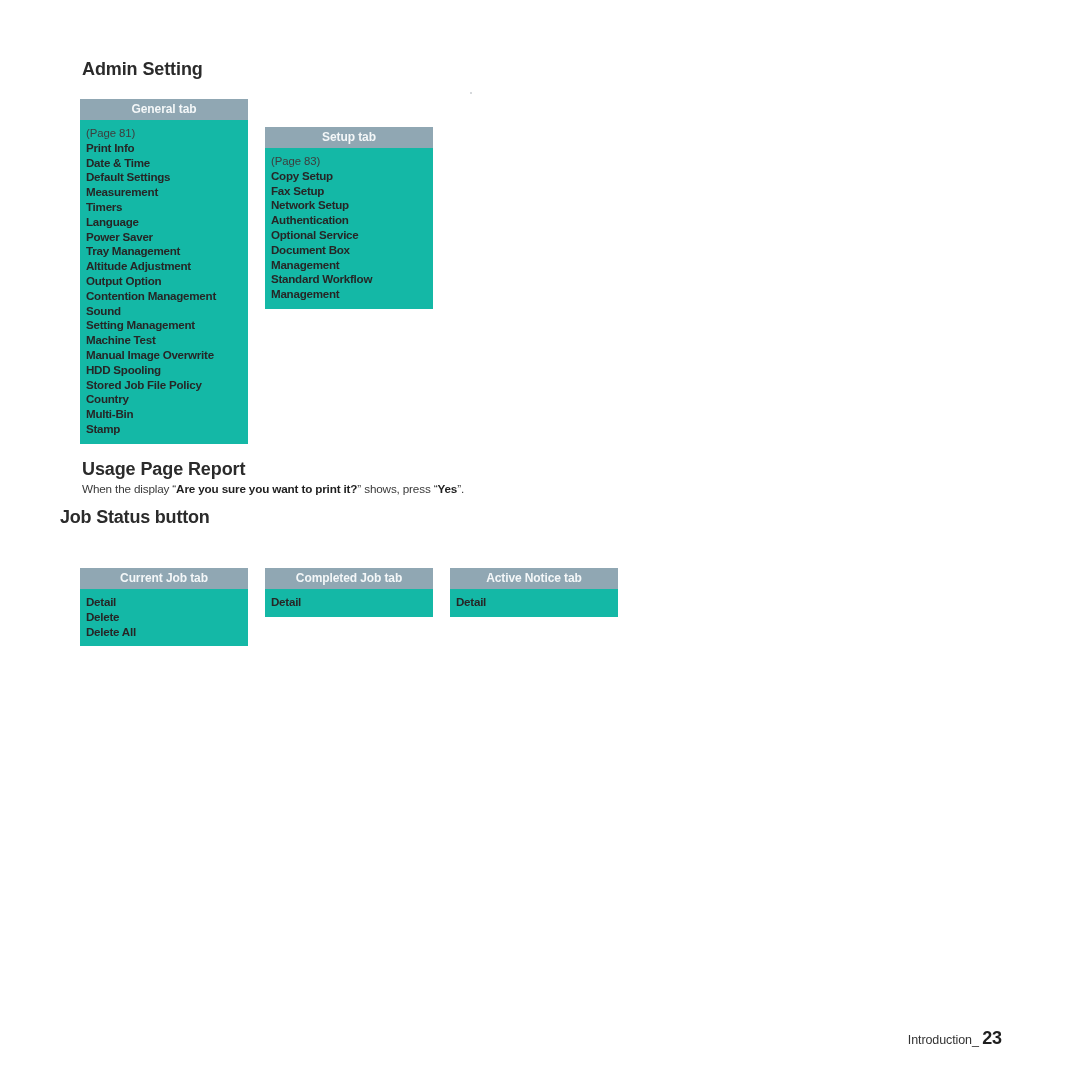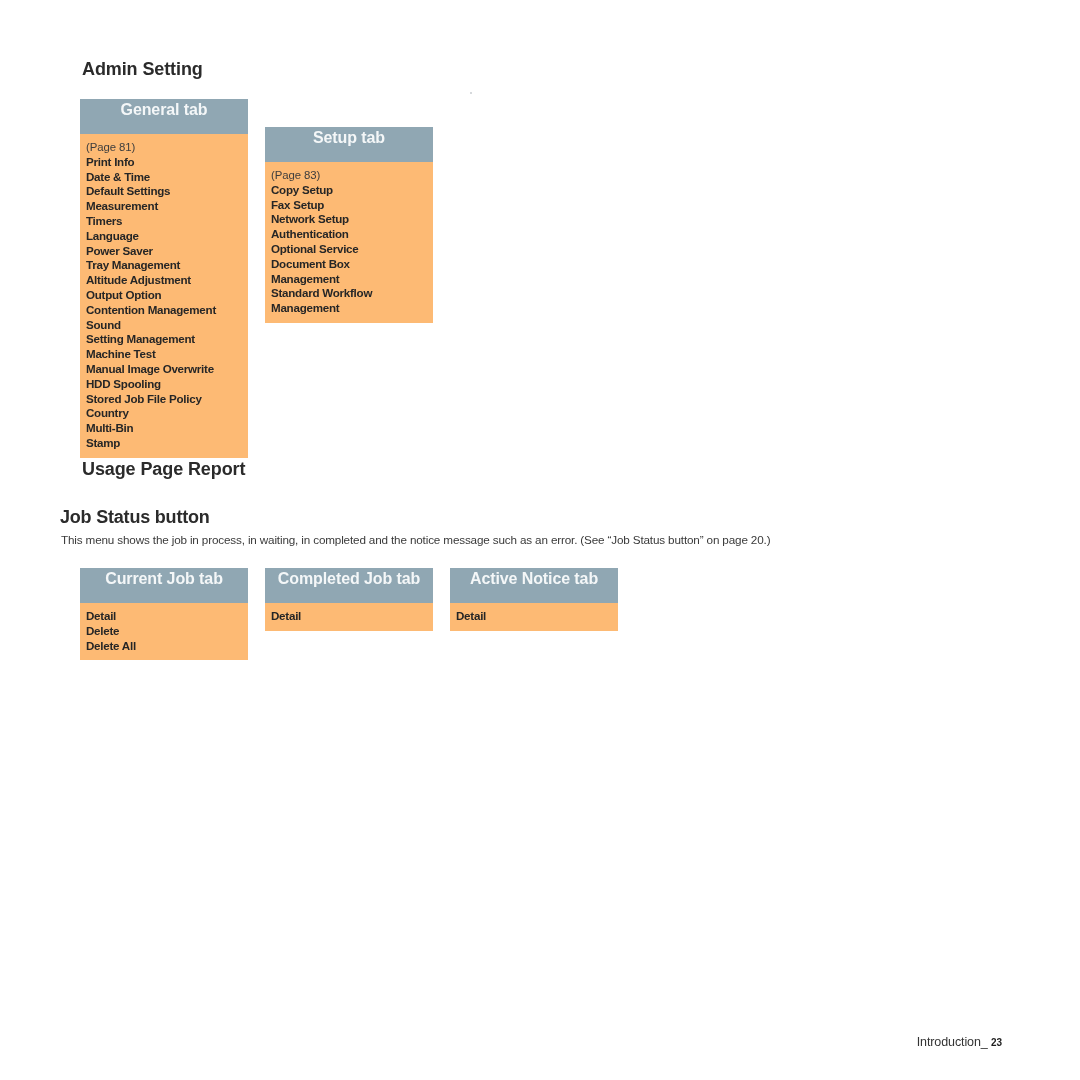--- a/index.html
+++ b/index.html
@@ -51,30 +51,30 @@
   .body-text b { font-weight: bold; color: #1f1f1f; }
 
   
   .tbl {
     position: absolute;
     width: 168px;
   }
   .tbl-head {
     background: #90a7b3;
     color: #f4f7f8;
-    font-size: 16px;
+    font-size: 12px;
     font-weight: bold;
     text-align: center;
-    height: 35px;
+    height: 21px;
     line-height: 21px;
     letter-spacing: -0.1px;
     overflow: hidden;
   }
   .tbl-body {
-    background: #fdba74;
+    background: #14b8a6;
     padding: 6px 2px 7px 6px;
   }
   .tbl-body .page-ref {
     font-size: 11.4px;
     font-weight: normal;
     color: #3d3d3d;
     line-height: 14.8px;
     letter-spacing: -0.1px;
     white-space: nowrap;
   }
@@ -92,21 +92,21 @@
     position: absolute;
     right: 78px;
     bottom: 31px;
     font-size: 12.5px;
     color: #333333;
     letter-spacing: -0.1px;
     white-space: nowrap;
   }
   .footer .pg {
     font-weight: bold;
-    font-size: 10px;
+    font-size: 18px;
     color: #1f1f1f;
   }
 
   
   .speck {
     position: absolute;
     width: 2px;
     height: 2px;
     background: #c9cdd0;
     border-radius: 50%;
@@ -160,24 +160,24 @@
       <div class="row">Document Box</div>
       <div class="row">Management</div>
       <div class="row">Standard Workflow</div>
       <div class="row">Management</div>
     </div>
   </div>
 
 
   <div class="h-sub" style="left:82px; top:459px;">Usage Page Report</div>
 
+  <div class="body-text" style="left:82px; top:481px;"><span>When the display “</span><b>Are you sure you want to print it?</b><span>” shows, press “</span><b>Yes</b><span>”.</span></div>
 
   <div class="h-main" style="left:60px; top:507px;">Job Status button</div>
 
-  <div class="body-text" style="left:61px; top:532px;">This menu shows the job in process, in waiting, in completed and the notice message such as an error. (See “Job Status button” on page 20.)</div>
 
   <div class="tbl" style="left:80px; top:568px;">
     <div class="tbl-head">Current Job tab</div>
     <div class="tbl-body">
       <div class="row">Detail</div>
       <div class="row">Delete</div>
       <div class="row">Delete All</div>
     </div>
   </div>
 

